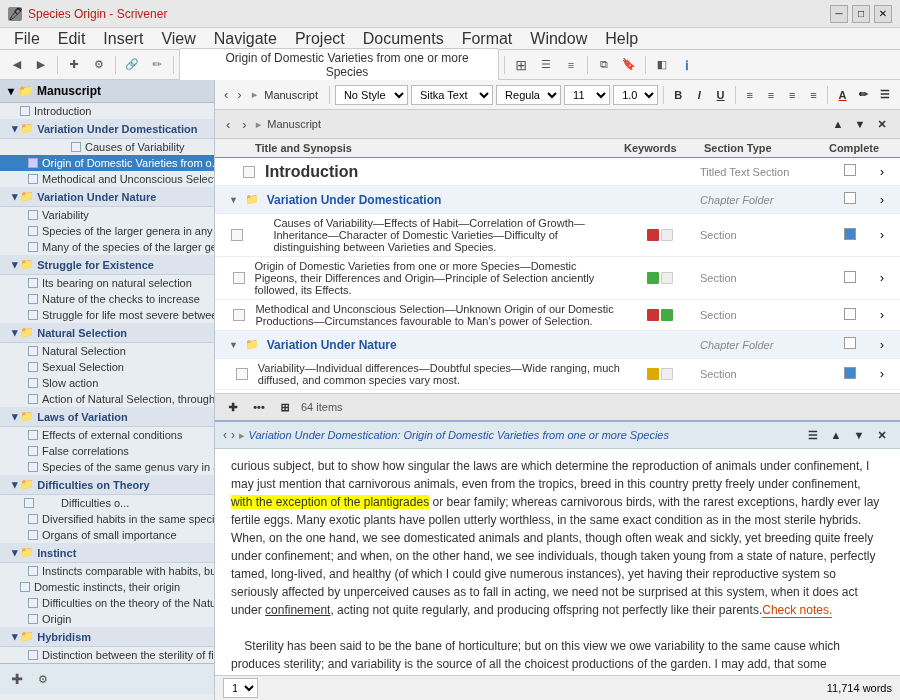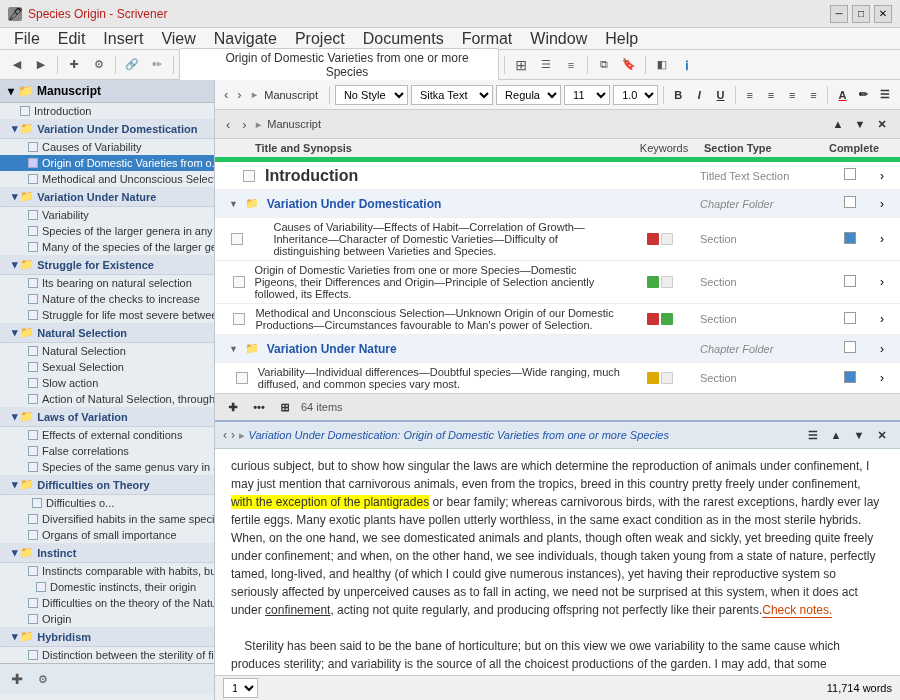--- a/index.html
+++ b/index.html
@@ -149,25 +149,25 @@
       font-size: 11px;
       gap: 6px;
     }
     .binder-nav-btn { cursor: pointer; font-size: 13px; color: #555; padding: 0 3px; }
     .binder-path { color: #444; font-size: 11px; }
 
     
     .binder-columns {
       display: flex;
       background: #f0f0f0;
-      border-bottom: 5px solid #22c55e;
+      border-bottom: 1px solid #22c55e;
       padding: 3px 0;
     }
     .col-title { flex: 1; padding-left: 40px; font-size: 11px; font-weight: bold; color: #444; }
-    .col-keywords { width: 80px; font-size: 11px; font-weight: normal; color: #444; text-align: center; }
+    .col-keywords { width: 80px; font-size: 11px; font-weight: bold; color: #444; }
     .col-section { width: 120px; font-size: 11px; font-weight: bold; color: #444; }
     .col-complete { width: 60px; font-size: 11px; font-weight: bold; color: #444; text-align: center; }
     .col-arrow { width: 16px; }
 
     
     .binder-row {
       display: flex;
       align-items: center;
       padding: 3px 4px;
       border-bottom: 1px solid #eee;
@@ -300,21 +300,21 @@
     <div class="sidebar-item">
       <span class="doc-icon"></span>
       <span>Introduction</span>
     </div>
 
     <div class="sidebar-group">
       <span>▾</span>
       <span style="color:#5080b0;">📁</span>
       <span>Variation Under Domestication</span>
     </div>
-    <div class="sidebar-item" style="padding-left:28px;">
+    <div class="sidebar-item" style="padding-left:28px;margin-left:43px;">
       <span class="doc-icon"></span>
       <span>Causes of Variability</span>
     </div>
     <div class="sidebar-item selected" style="padding-left:28px;">
       <span class="doc-icon" style="border-color:#aac;background:#ccf;"></span>
       <span>Origin of Domestic Varieties from o...</span>
     </div>
     <div class="sidebar-item" style="padding-left:28px;">
       <span class="doc-icon"></span>
       <span>Methodical and Unconscious Selection</span>
@@ -394,21 +394,21 @@
     <div class="sidebar-item" style="padding-left:28px;">
       <span class="doc-icon"></span>
       <span>Species of the same genus vary in an...</span>
     </div>
 
     <div class="sidebar-group">
       <span>▾</span>
       <span style="color:#5080b0;">📁</span>
       <span>Difficulties on Theory</span>
     </div>
-    <div class="sidebar-item" style="padding-left:32px;">
+    <div class="sidebar-item" style="padding-left:24px;gap:23px;">
       <span class="doc-icon"></span>
       <span>Difficulties o...</span>
     </div>
     <div class="sidebar-item" style="padding-left:28px;">
       <span class="doc-icon"></span>
       <span>Diversified habits in the same species</span>
     </div>
     <div class="sidebar-item" style="padding-left:28px;">
       <span class="doc-icon"></span>
       <span>Organs of small importance</span>
@@ -416,21 +416,21 @@
 
     <div class="sidebar-group">
       <span>▾</span>
       <span style="color:#5080b0;">📁</span>
       <span>Instinct</span>
     </div>
     <div class="sidebar-item" style="padding-left:28px;">
       <span class="doc-icon"></span>
       <span>Instincts comparable with habits, but...</span>
     </div>
-    <div class="sidebar-item" style="padding-left:36px;">
+    <div class="sidebar-item" style="padding-left:20px;">
       <span class="doc-icon"></span>
       <span>Domestic instincts, their origin</span>
     </div>
     <div class="sidebar-item" style="padding-left:28px;">
       <span class="doc-icon"></span>
       <span>Difficulties on the theory of the Natu...</span>
     </div>
     <div class="sidebar-item" style="padding-left:28px;">
       <span class="doc-icon"></span>
       <span>Origin</span>

